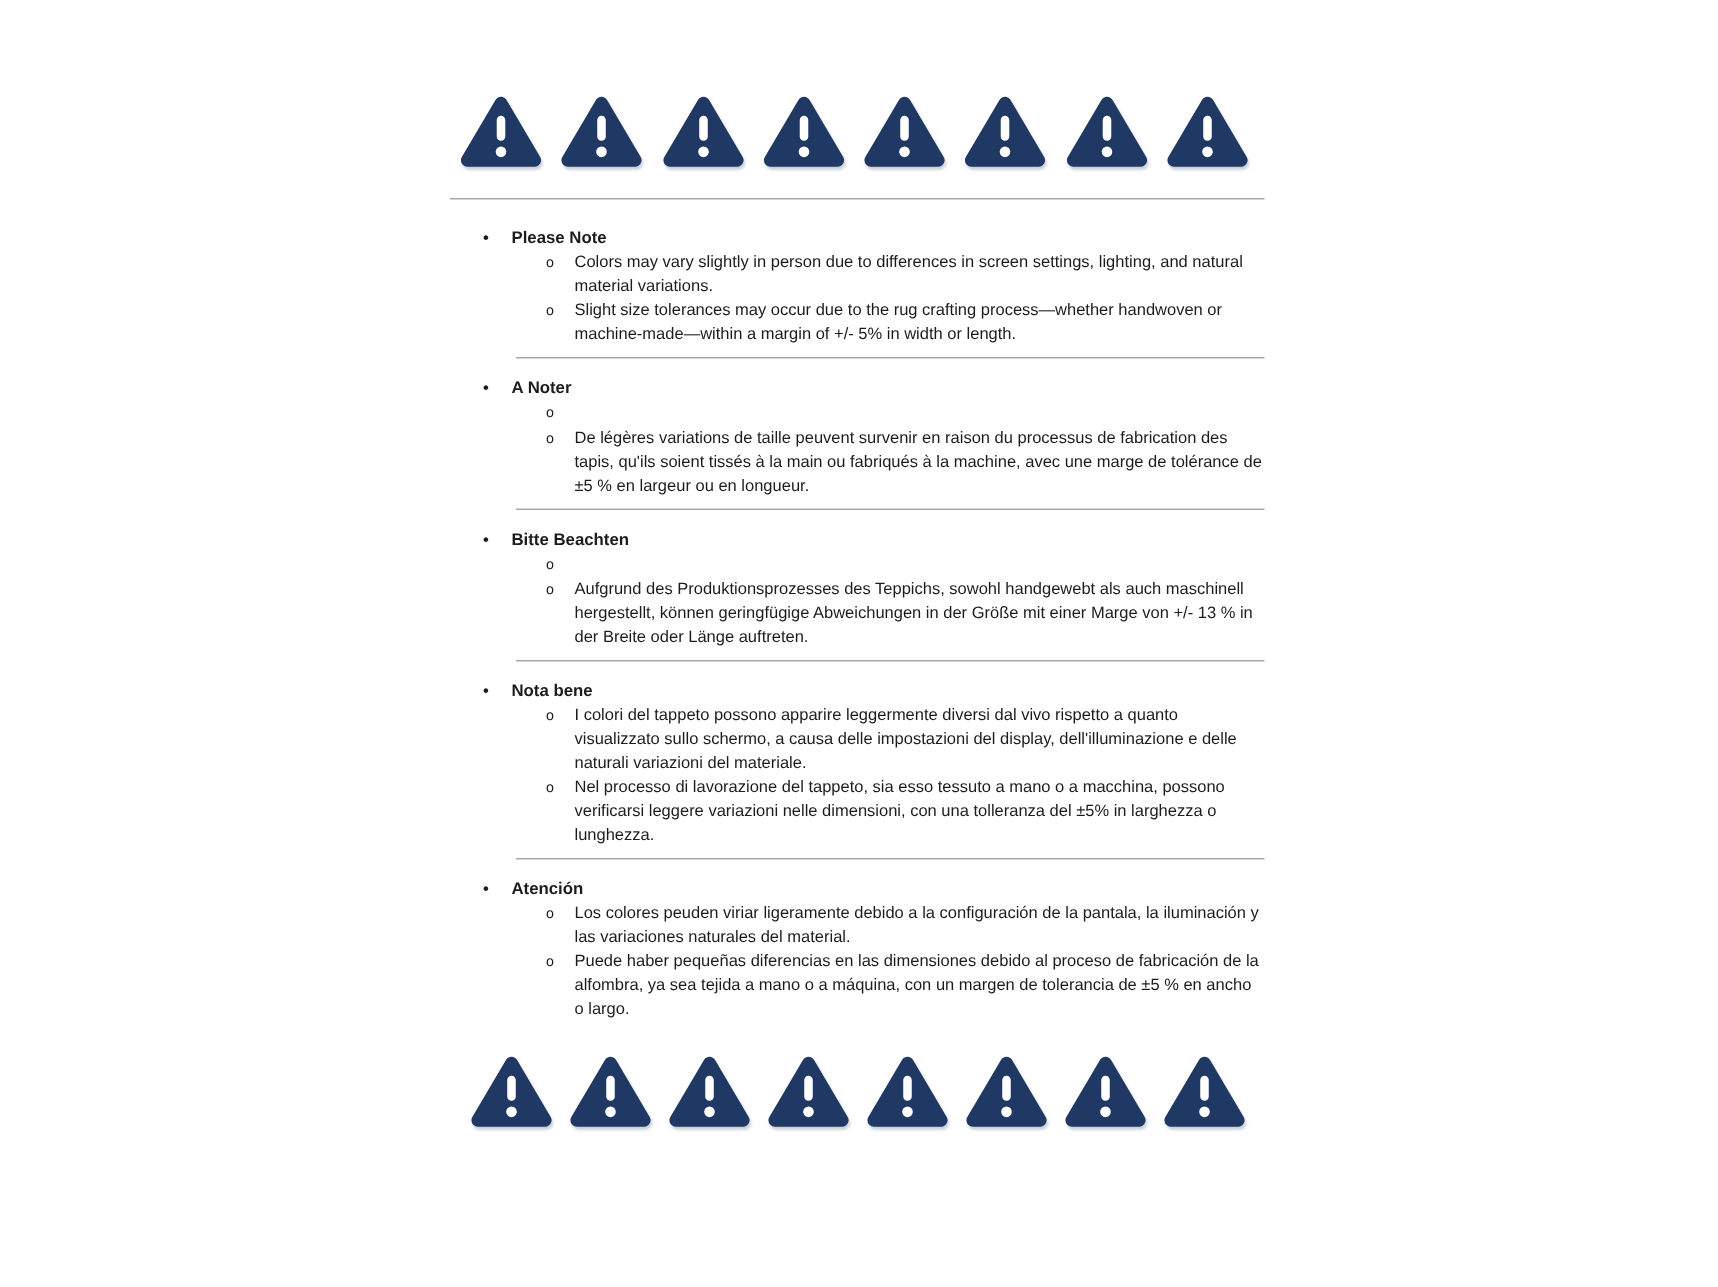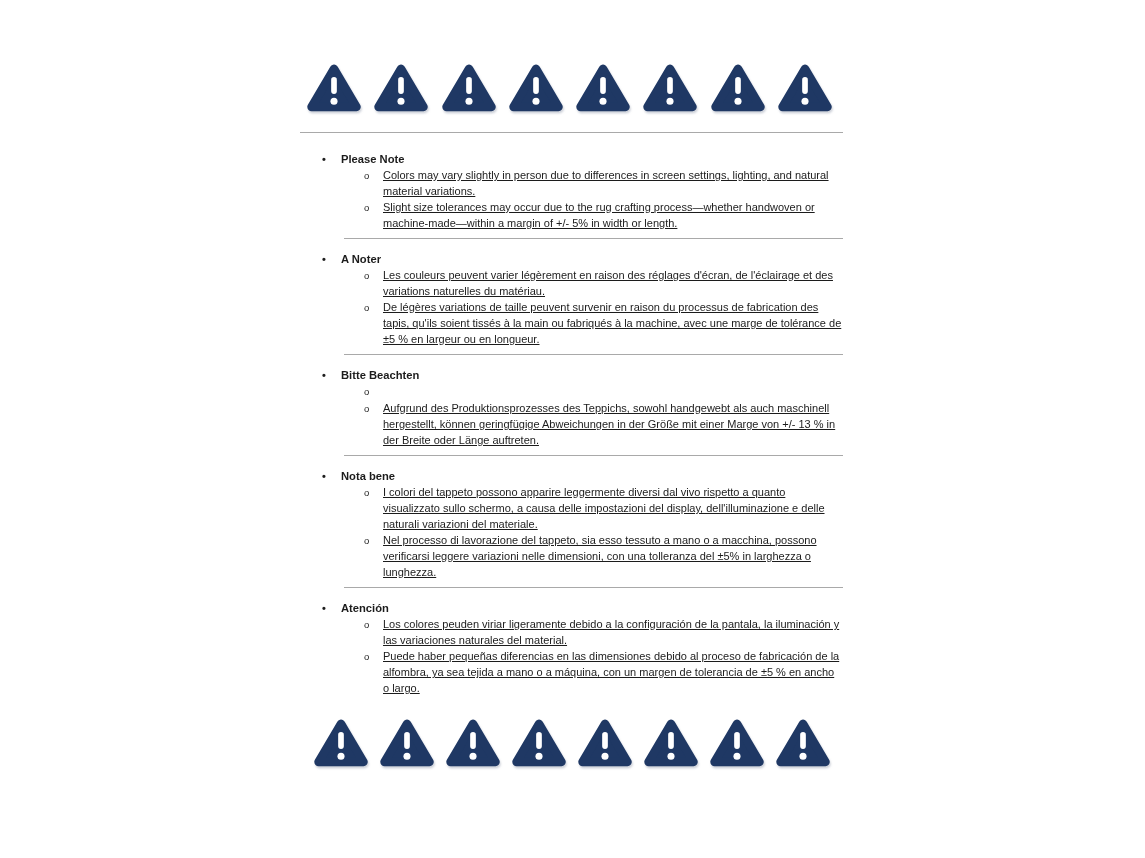--- a/index.html
+++ b/index.html
@@ -58,21 +58,21 @@
   }
   #sections section:first-child .h-row { margin-top: 18px; }
   .b1 { flex: none; width: 19px; font-size: 11px; }
   .s-row {
     display: flex;
     padding-left: 64px;
     font-size: 11px;
     line-height: 16px;
   }
   .b2 { flex: none; width: 19px; font-size: 9.5px; padding-top: 1px; }
-  .s-text { width: 464px; text-decoration: underline; }
+  .s-text { width: 464px; }
 </style>
 </head>
 <body>
 
 <div class="page">
   <div class="icon-row top" id="row-top">
   <svg class="tri" viewBox="0 0 64 58" xmlns="http://www.w3.org/2000/svg">
     <polygon class="shape" points="32,8 58,52 6,52" stroke-width="10" stroke-linejoin="round"></polygon>
     <rect x="28.7" y="17.5" width="6.6" height="19.5" rx="3.3" fill="#ffffff"></rect>
     <circle cx="32" cy="45.5" r="4.1" fill="#ffffff"></circle>
@@ -137,21 +137,20 @@
         </div>
       </section>
       <hr class="rule-indent">
       <section>
         <div class="h-row">
           <span class="b1">•</span>
           <span class="h-text">A Noter</span>
         </div>
         <div class="s-row">
           <span class="b2">o</span>
-          <span class="s-text">Les couleurs peuvent varier légèrement en raison des réglages d'écran, de l'éclairage et des variations naturelles du matériau.</span>
         </div>
         <div class="s-row">
           <span class="b2">o</span>
           <span class="s-text">De légères variations de taille peuvent survenir en raison du processus de fabrication des tapis, qu'ils soient tissés à la main ou fabriqués à la machine, avec une marge de tolérance de ±5 % en largeur ou en longueur.</span>
         </div>
       </section>
       <hr class="rule-indent">
       <section>
         <div class="h-row">
           <span class="b1">•</span>

